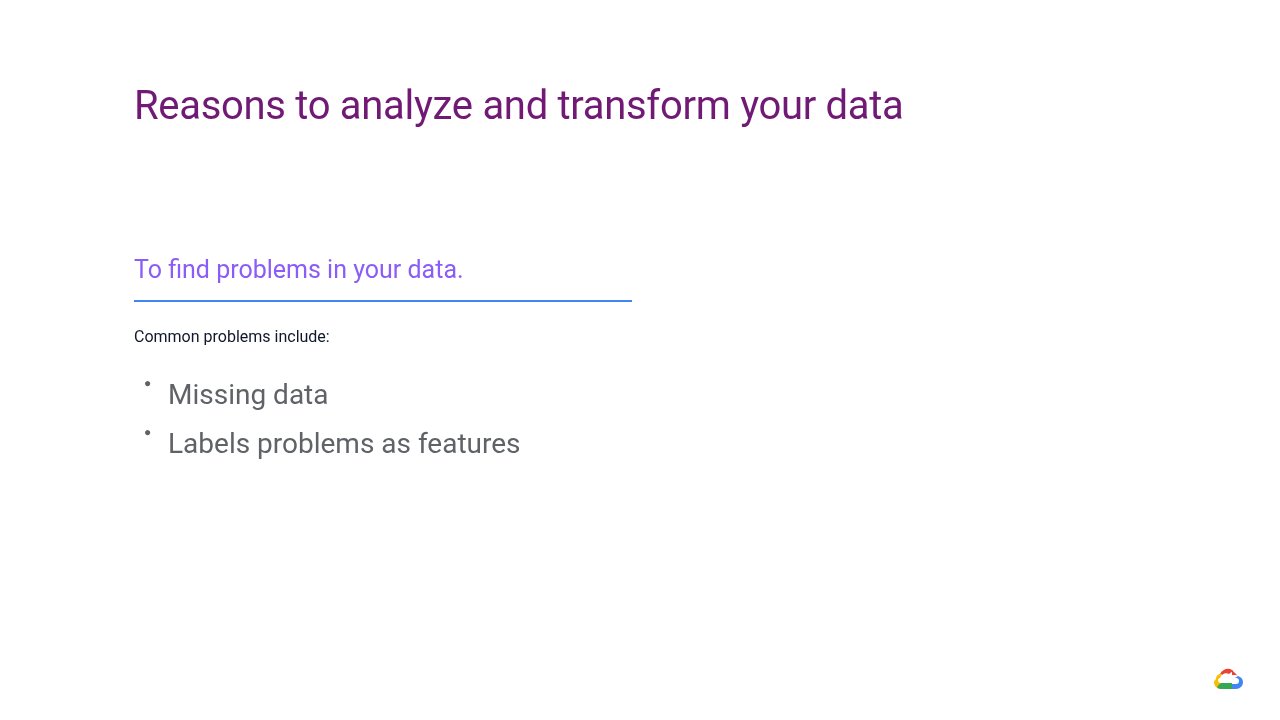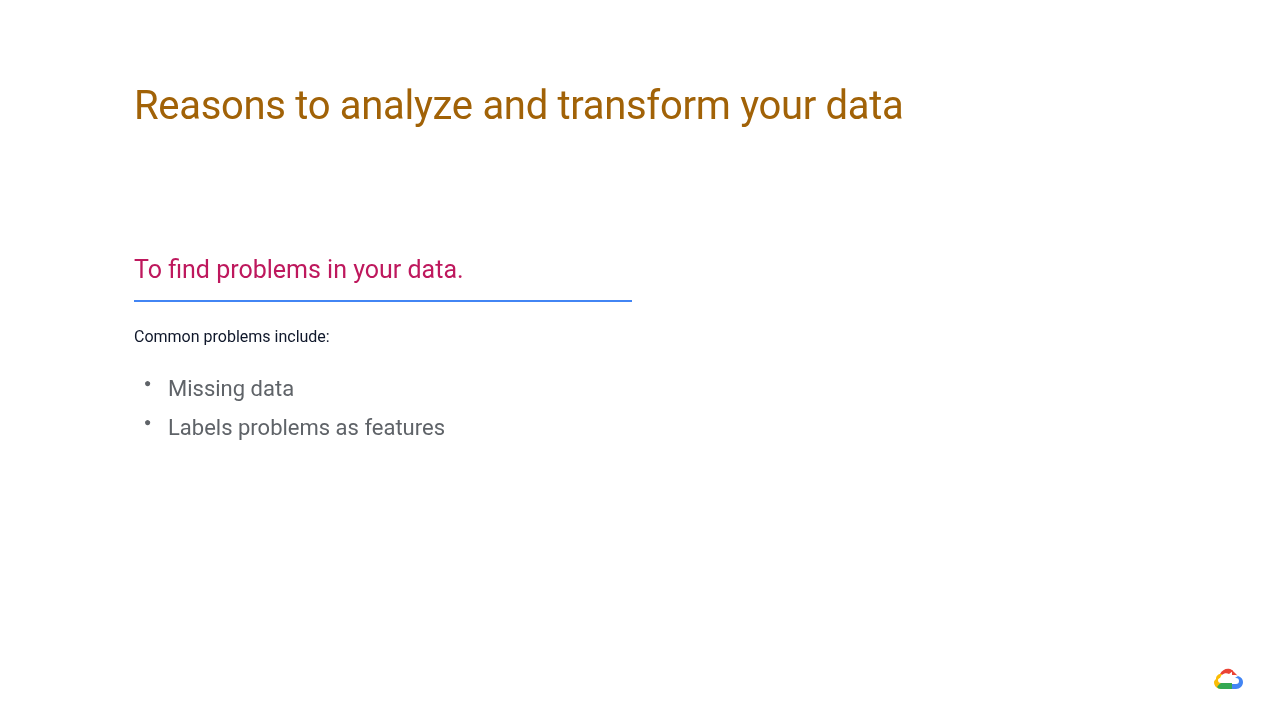--- a/index.html
+++ b/index.html
@@ -14,30 +14,30 @@
       font-family: 'Google Sans', 'Product Sans', Roboto, Arial, sans-serif;
       position: relative;
       overflow: hidden;
     }
     .slide-title {
       position: absolute;
       top: 82px;
       left: 134px;
       font-size: 40px;
       font-weight: 400;
-      color: #a16207;
+      color: #701a75;
       letter-spacing: -0.3px;
     }
     .subtitle {
       position: absolute;
       top: 255px;
       left: 134px;
       font-size: 25px;
       font-weight: 400;
-      color: #be185d;
+      color: #8b5cf6;
     }
     .underline {
       position: absolute;
       top: 300px;
       left: 134px;
       width: 498px;
       height: 2px;
       background: #4285f4;
     }
     .intro-text {
@@ -48,21 +48,21 @@
       font-weight: 400;
       color: #0f172a;
     }
     .bullet-list {
       position: absolute;
       top: 370px;
       left: 144px;
       list-style: none;
     }
     .bullet-list li {
-      font-size: 22px;
+      font-size: 28px;
       color: #5f6368;
       line-height: 1.75;
       position: relative;
       padding-left: 24px;
     }
     .bullet-list li::before {
       content: "●";
       position: absolute;
       left: 0;
       font-size: 12px;

